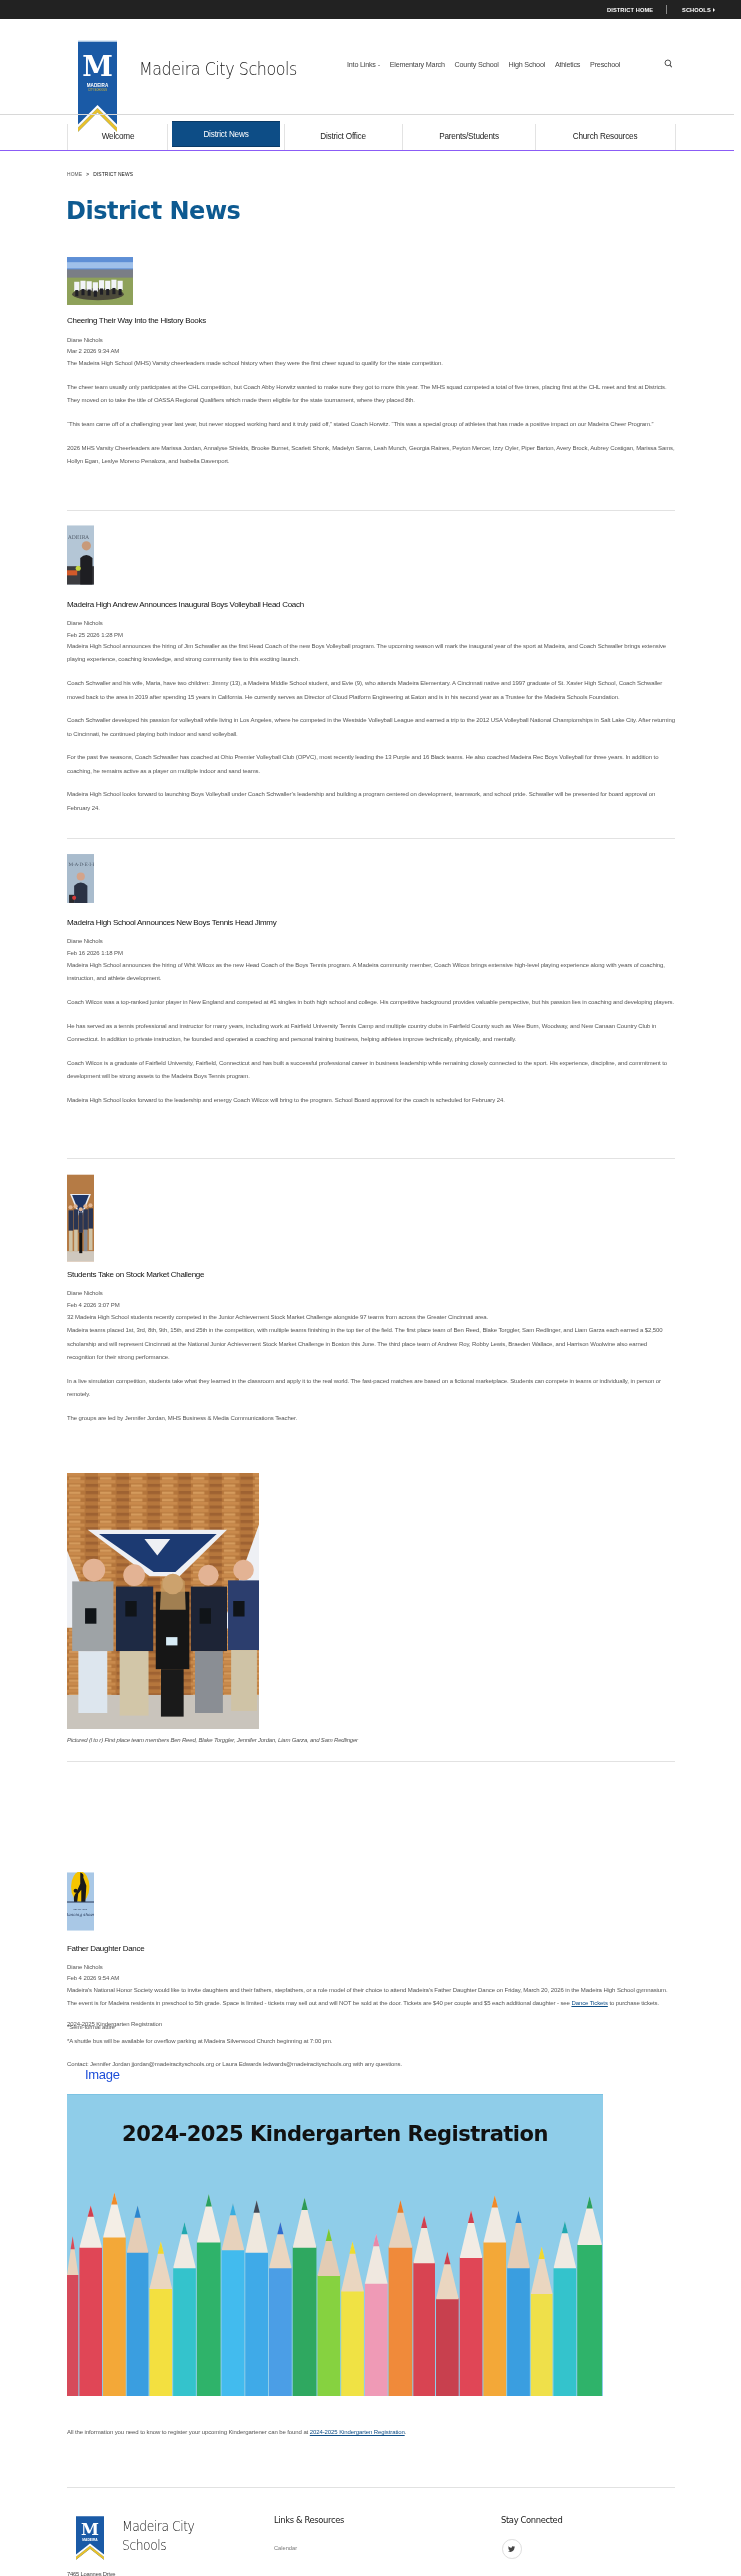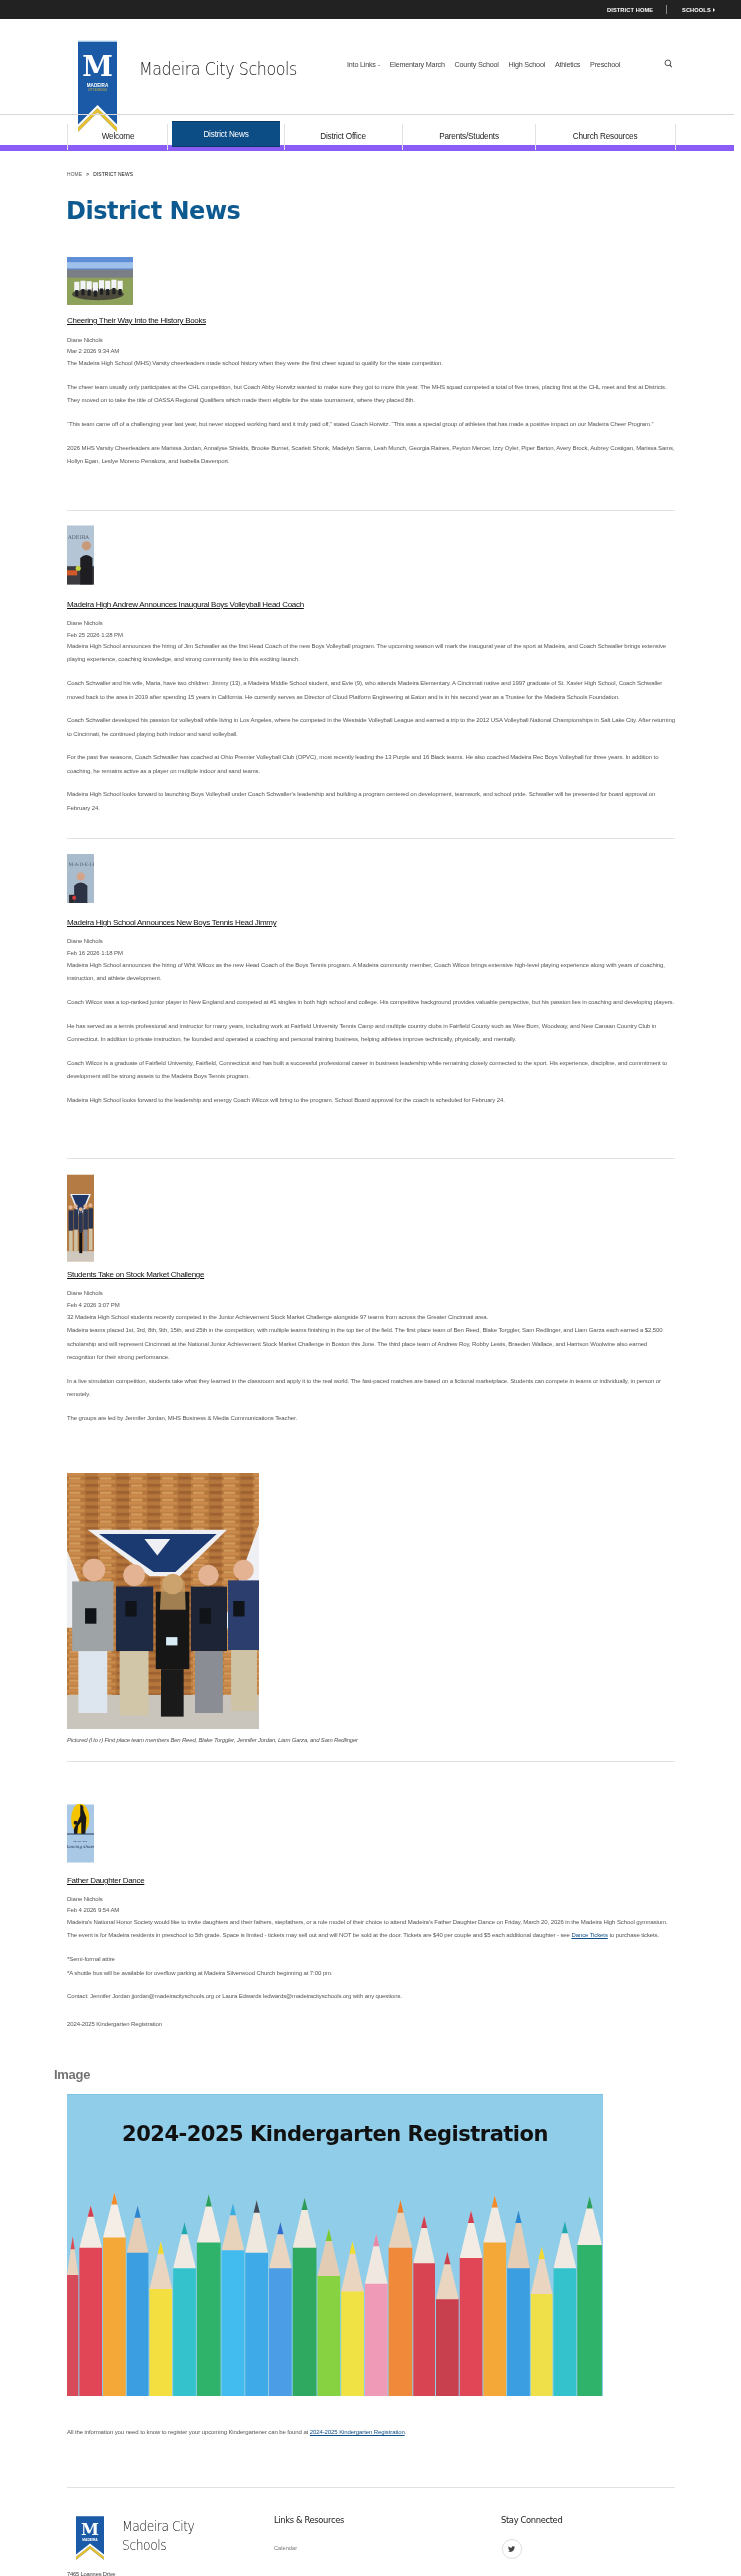--- a/index.html
+++ b/index.html
@@ -17,47 +17,47 @@
 
   
   .logo-banner { position: absolute; left: 78px; top: 40px; width: 39px; height: 92px; }
   .site-title { position: absolute; left: 139px; top: 58px; font-size: 18.5px; color: #222; font-family: "DejaVu Sans", sans-serif; font-weight: 300; letter-spacing: -0.5px; transform: scaleX(0.86); transform-origin: left; white-space: nowrap; }
   .quick-nav { position: absolute; left: 347px; top: 57px; height: 15.5px; display: flex; align-items: center; font-size: 7.2px; color: #444; }
   .quick-nav a { margin-right: 9.8px; white-space: nowrap; letter-spacing: -0.2px; }
   .quick-nav .dd-caret { display: inline-block; margin-left: 2.1px; width: 0; height: 0; border-left: 1.5px solid transparent; border-right: 1.5px solid transparent; border-top: 1.5px solid #555; vertical-align: 1.5px; }
   .search-btn { position: absolute; left: 664px; top: 59px; width: 10.3px; height: 11.3px; }
 
   
-  .mainnav { position: absolute; left: 0; top: 114px; width: 734px; height: 37px; border-top: 1px solid #d8d8d8; border-bottom: 6px solid #8b5cf6; }
+  .mainnav { position: absolute; left: 0; top: 114px; width: 734px; height: 37px; border-top: 1px solid #d8d8d8; border-bottom: 1px solid #8b5cf6; }
   .mainnav .tab { position: absolute; top: 10.3px; height: 24px; line-height: 24px; text-align: center; font-size: 8.2px; color: #222; letter-spacing: -0.2px; }
   .mainnav .tab.active { top: 6.2px; height: 26px; line-height: 26px; background: #0d4d86; color: #fff; border-bottom: 1.5px solid #0a3a66; border-top: 1.5px solid #0a3a66; }
   .mainnav .vsep { position: absolute; top: 9.3px; width: 0.5px; height: 26px; background: #e3e3e3; }
 
   
   .breadcrumb { position: absolute; left: 67px; top: 172px; font-size: 4.9px; color: #555; letter-spacing: 0.1px; }
   .breadcrumb .chev { margin: 0 4.1px; font-weight: bold; color: #444; }
   .breadcrumb .current { color: #111; }
   .page-title { position: absolute; left: 66px; top: 197px; font-size: 24px; font-weight: bold; color: #0d5a91; font-family: "DejaVu Sans", sans-serif; letter-spacing: -0.5px; }
 
   
   .article { position: absolute; left: 67px; width: 608px; }
   .article .thumb { display: block; overflow: hidden; position: relative; }
-  .article .a-title { position: absolute; left: 0; font-size: 8px; color: #111; letter-spacing: -0.3px; white-space: nowrap; text-decoration: underline; }
+  .article .a-title { position: absolute; left: 0; font-size: 8px; color: #111; letter-spacing: -0.3px; white-space: nowrap; }
   .article .author, .article .date { position: absolute; left: 0; font-size: 6px; color: #555; letter-spacing: -0.1px; }
   .article .body { position: absolute; left: 0; width: 608px; font-size: 6px; color: #555; line-height: 13.4px; letter-spacing: -0.1px; }
   .article .body p { margin: 0; }
   .article .body p + p { margin-top: 10.3px; }
   .article .body p.tight { margin-top: 0; }
   .divider { position: absolute; left: 67px; width: 608px; height: 1px; background: #e2e2e2; }
   .body a.link { color: #0d4d86; text-decoration: underline; }
 
   .caption { position: absolute; left: 67px; font-size: 6px; font-style: italic; color: #555; letter-spacing: -0.2px; }
 
   .standalone-text { position: absolute; left: 67px; font-size: 6px; color: #555; letter-spacing: -0.1px; }
-  .section-heading { position: absolute; left: 54px; font-size: 13px; font-weight: bold; color: #737373; letter-spacing: -0.3px; }
+  .section-heading { position: absolute; left: 85px; font-size: 13px; font-weight: normal; color: #1d4ed8; letter-spacing: -0.3px; }
 
   
   .kg-banner { position: absolute; left: 67px; top: 2094px; width: 536px; height: 302px; background: #8fcde9; overflow: hidden; border-top: 1.5px solid #7cc3e3; }
   .kg-banner .kg-title { position: absolute; left: 0; width: 100%; top: 27px; text-align: center; font-size: 21px; font-weight: bold; color: #111; font-family: "DejaVu Sans", sans-serif; letter-spacing: -0.5px; }
   .pencils { position: absolute; left: 0; bottom: 0; width: 100%; height: 206px; }
 
   
   .footer-logo { position: absolute; left: 76px; top: 2516px; width: 28px; height: 44px; }
   .footer-title { position: absolute; left: 122px; top: 2517px; font-size: 14px; color: #222; font-family: "DejaVu Sans", sans-serif; font-weight: 300; line-height: 18.5px; letter-spacing: -0.5px; transform: scaleX(0.88); transform-origin: left; }
   .footer-col-title { position: absolute; font-size: 9.3px; color: #222; font-family: "DejaVu Sans", sans-serif; letter-spacing: -0.4px; transform: scaleX(0.9); transform-origin: left; }
@@ -293,21 +293,21 @@
           <rect x="257" y="262" width="22" height="30"></rect>
           <rect x="322" y="248" width="22" height="30"></rect>
         </g>
       <rect x="192" y="318" width="22" height="16" fill="#d8ecf6"></rect>
     </g>
   </svg>
 </div>
 <div class="caption" style="top:1737px">Pictured (l to r) First place team members Ben Reed, Blake Torggler, Jennifer Jordan, Liam Garza, and Sam Redlinger</div>
 <div class="divider" style="top:1761px"></div>
 
-<div class="article" style="top:1804px">
+<div class="article" style="top:1872px">
   <a class="thumb" style="width:27px;height:59px">
     <svg width="27" height="59" viewBox="0 0 53 114">
       <rect width="53" height="114" fill="#a9c8e6"></rect>
       <ellipse cx="26" cy="28" rx="18" ry="30" fill="#f5c400"></ellipse>
       <path d="M26 0 Q34 2 32 10 L38 26 L36 58 L28 58 L28 34 L22 42 L20 58 L14 58 Q12 46 18 40 L26 22 Z" fill="#1a1a1a"></path>
       <circle cx="17" cy="36" r="4" fill="#1a1a1a"></circle>
       <rect y="57" width="53" height="2" fill="#2c3c5c"></rect>
       <text x="26" y="74" text-anchor="middle" font-size="4" font-family="Liberation Sans, sans-serif" fill="#2c3c5c">GET ON YOUR</text>
       <text x="26" y="86" text-anchor="middle" font-size="8" font-style="italic" font-family="DejaVu Serif, serif" fill="#1a2a4a">dancing shoes</text>
     </svg>

